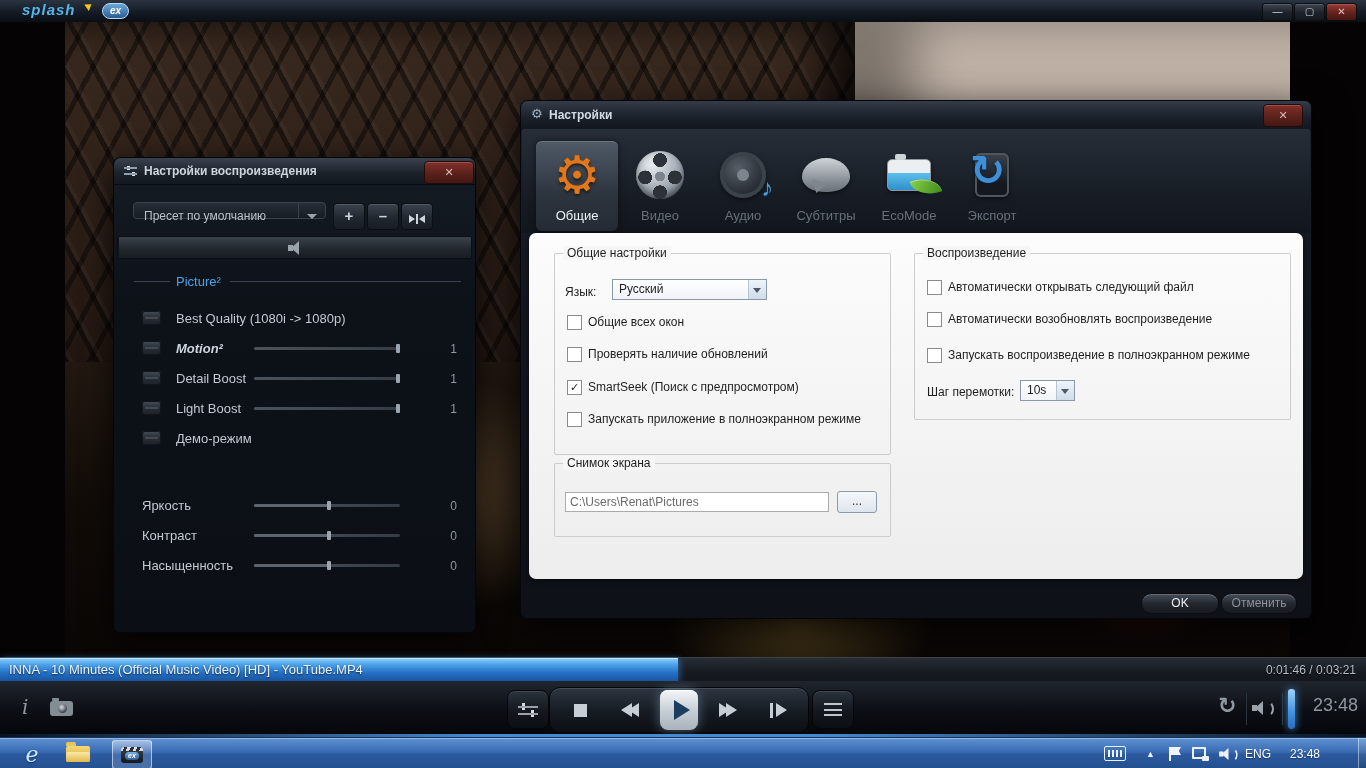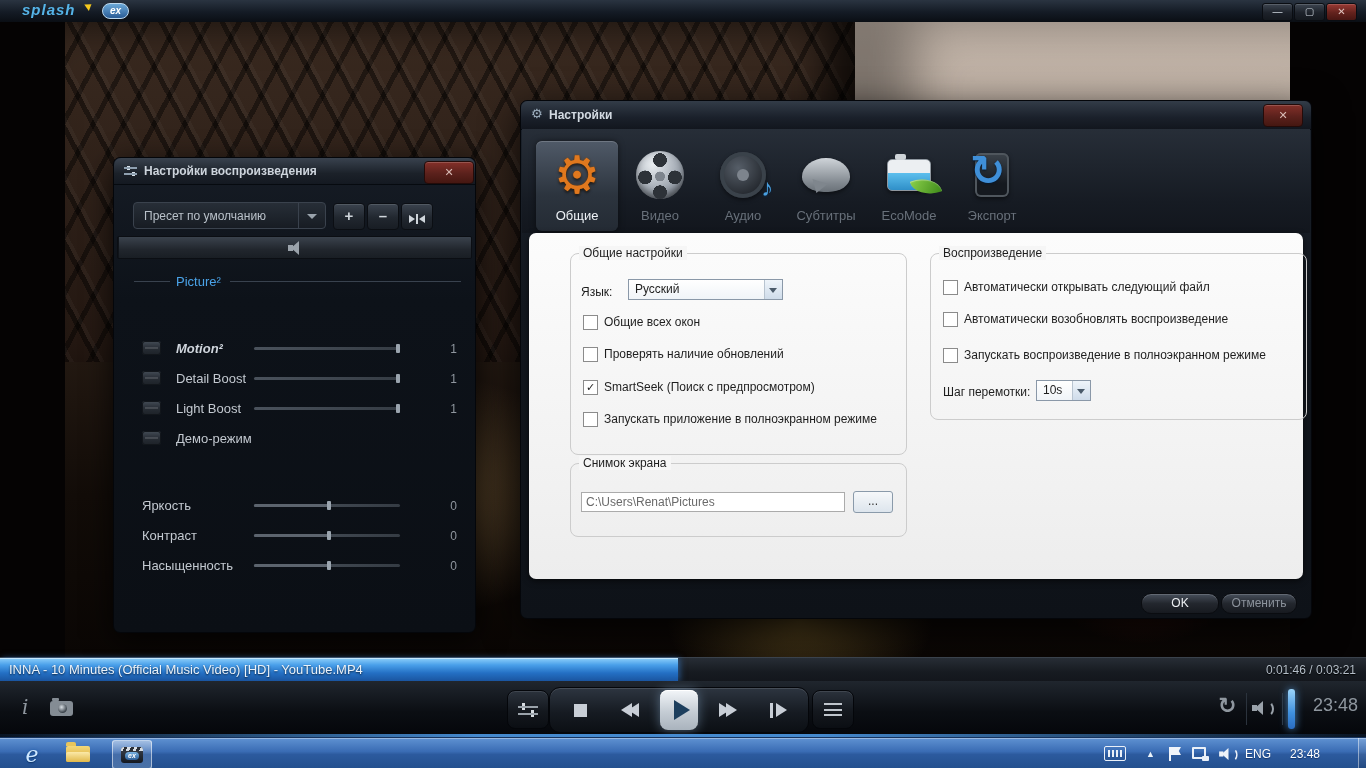--- a/index.html
+++ b/index.html
@@ -50,21 +50,21 @@
   .pp-title{position:absolute;left:0;top:0;right:0;height:26px;border-radius:7px 7px 0 0;
     background:linear-gradient(#39424e,#1b2129 60%,#141921);border-bottom:1px solid #060a0f;}
   .pp-title .t{position:absolute;left:30px;top:6px;font-size:12px;font-weight:bold;color:#cdd4dc;}
   .grid-ic{position:absolute;left:10px;top:8px;width:13px;height:10px;
     background:
       linear-gradient(#8fa0b0,#8fa0b0) 0 1px/13px 2px no-repeat,
       linear-gradient(#8fa0b0,#8fa0b0) 0 7px/13px 2px no-repeat,
       linear-gradient(#d8e2ea,#d8e2ea) 3px 0/3px 4px no-repeat,
       linear-gradient(#d8e2ea,#d8e2ea) 8px 6px/3px 4px no-repeat;}
   .pp-close{left:310px;top:3px;width:48px;height:21px;line-height:20px;}
-  .preset{position:absolute;left:19px;top:44px;width:193px;height:27px;border-radius:4px;
+  .preset{position:absolute;left:19px;top:44px;width:193px;height:17px;border-radius:4px;
     background:linear-gradient(#272e37,#171c23);border:1px solid #3a424d;color:#b9c1c9;
     font-size:12px;line-height:26px;padding-left:10px;box-sizing:border-box;}
   .preset .arr{position:absolute;right:0;top:0;width:26px;height:100%;border-left:1px solid #3a424d;}
   .preset .arr::after{content:"";position:absolute;left:8px;top:11px;border:5px solid transparent;
     border-top:5px solid #9aa3ac;}
   .sbtn{position:absolute;top:45px;width:30px;height:25px;border-radius:4px;border:1px solid #0b0e13;
     background:linear-gradient(#3b434e,#21272f 55%,#181d24);box-shadow:inset 0 1px 0 rgba(255,255,255,.12);
     color:#cfd5db;text-align:center;line-height:23px;font-size:15px;font-weight:bold;}
   .rst{display:inline-block;vertical-align:middle;}
   .rst i{display:inline-block;vertical-align:middle;}
@@ -135,21 +135,21 @@
   .batt::after{content:"";position:absolute;right:-10px;bottom:-6px;width:28px;height:19px;
     background:linear-gradient(135deg,#8ad04a,#3f8a1a);border-radius:4% 100% 4% 100%;transform:rotate(-18deg);
     box-shadow:inset 0 1px 1px rgba(255,255,255,.4);}
   .export-ic{position:relative;width:34px;height:44px;border-radius:6px;
     background:linear-gradient(#3c434b,#15191f 70%);box-shadow:inset 0 0 0 2px #4f565d,0 2px 4px rgba(0,0,0,.5);}
   .export-ic .arrow{position:absolute;left:-5px;top:-4px;font-size:42px;line-height:44px;font-weight:bold;
     color:#3f8fd8;text-shadow:0 1px 2px #06182c;}
   .panel{position:absolute;left:8px;top:132px;width:774px;height:346px;border-radius:7px;
     background:linear-gradient(#fcfcfc,#ededed);box-shadow:0 2px 6px rgba(0,0,0,.6);
     font-size:12px;color:#1e1e1e;}
-  .grp{position:absolute;border:1px solid #cccccc;border-radius:8px;margin-left:16px;}
+  .grp{position:absolute;border:1px solid #cccccc;border-radius:2px;}
   .grp .legend{position:absolute;left:8px;top:-8px;background:#f6f6f6;padding:0 4px;font-size:12px;color:#1e1e1e;}
   .cbrow{position:absolute;left:12px;height:16px;}
   .cbx{position:absolute;left:0;top:0;width:13px;height:13px;background:#fff;border:1px solid #8b8b8b;
     text-align:center;line-height:12px;font-size:11px;font-weight:bold;color:#222;}
   .cbrow .lb{position:absolute;left:21px;top:0px;white-space:nowrap;}
   .sel{position:absolute;height:21px;border:1px solid #8a98a8;background:linear-gradient(#fff,#f0f4f8);
     box-sizing:border-box;line-height:19px;padding-left:6px;color:#1e1e1e;}
   .sel .da{position:absolute;right:0;top:0;bottom:0;width:17px;border-left:1px solid #b8c4d0;
     background:linear-gradient(#eef4fa,#cfdcea);}
   .sel .da::after{content:"";position:absolute;left:4px;top:8px;border:4px solid transparent;border-top:5px solid #4a5a6a;}
@@ -286,20 +286,24 @@
         <span class="spk"></span>
       </div>
     </div>
 
     <div class="sec-hd" style="top:116px;">
       <span class="ln" style="left:20px;width:36px;"></span>
       <span class="tx" style="left:62px;">Picture²</span>
       <span class="ln" style="left:116px;right:14px;"></span>
     </div>
 
+    <div class="pp-row" style="top:150px;">
+      <span class="tgl"></span>
+      <span class="lb">Best Quality (1080i -&gt; 1080p)</span>
+    </div>
     <div class="pp-row" style="top:180px;">
       <span class="tgl"></span>
       <span class="lb motion">Motion²</span>
       <span class="track">
           <span class="knob" style="right:0;"></span>
         </span>
       <span class="val">1</span>
     </div>
     <div class="pp-row" style="top:210px;">
       <span class="tgl"></span>

